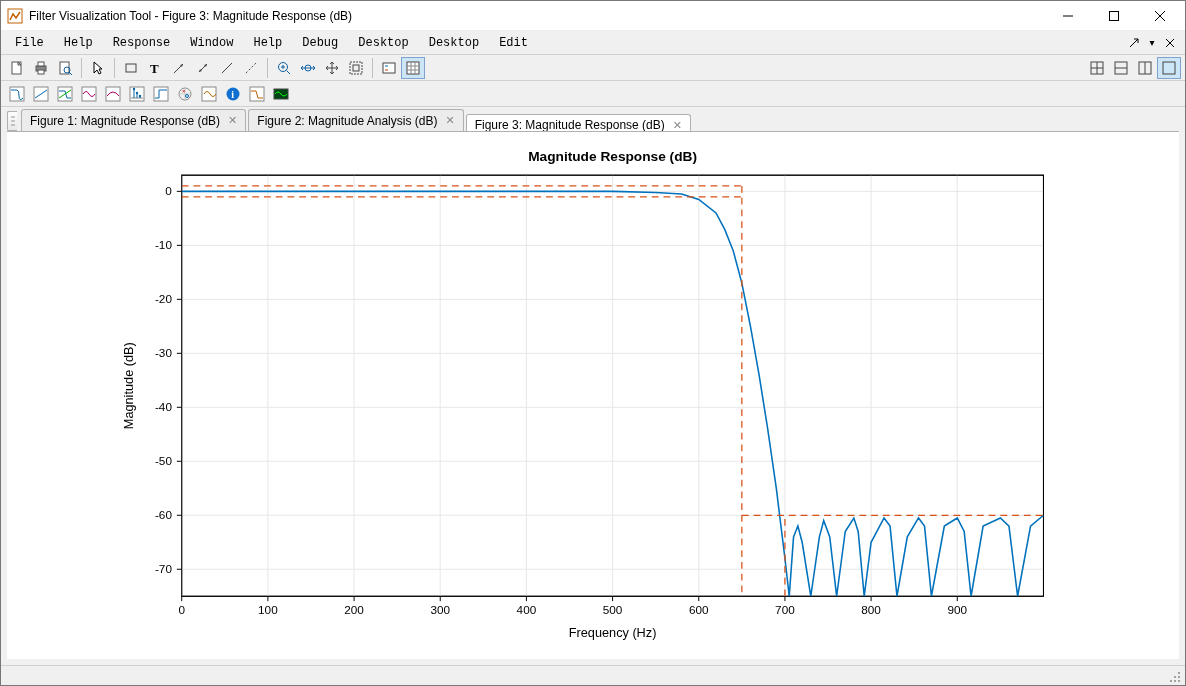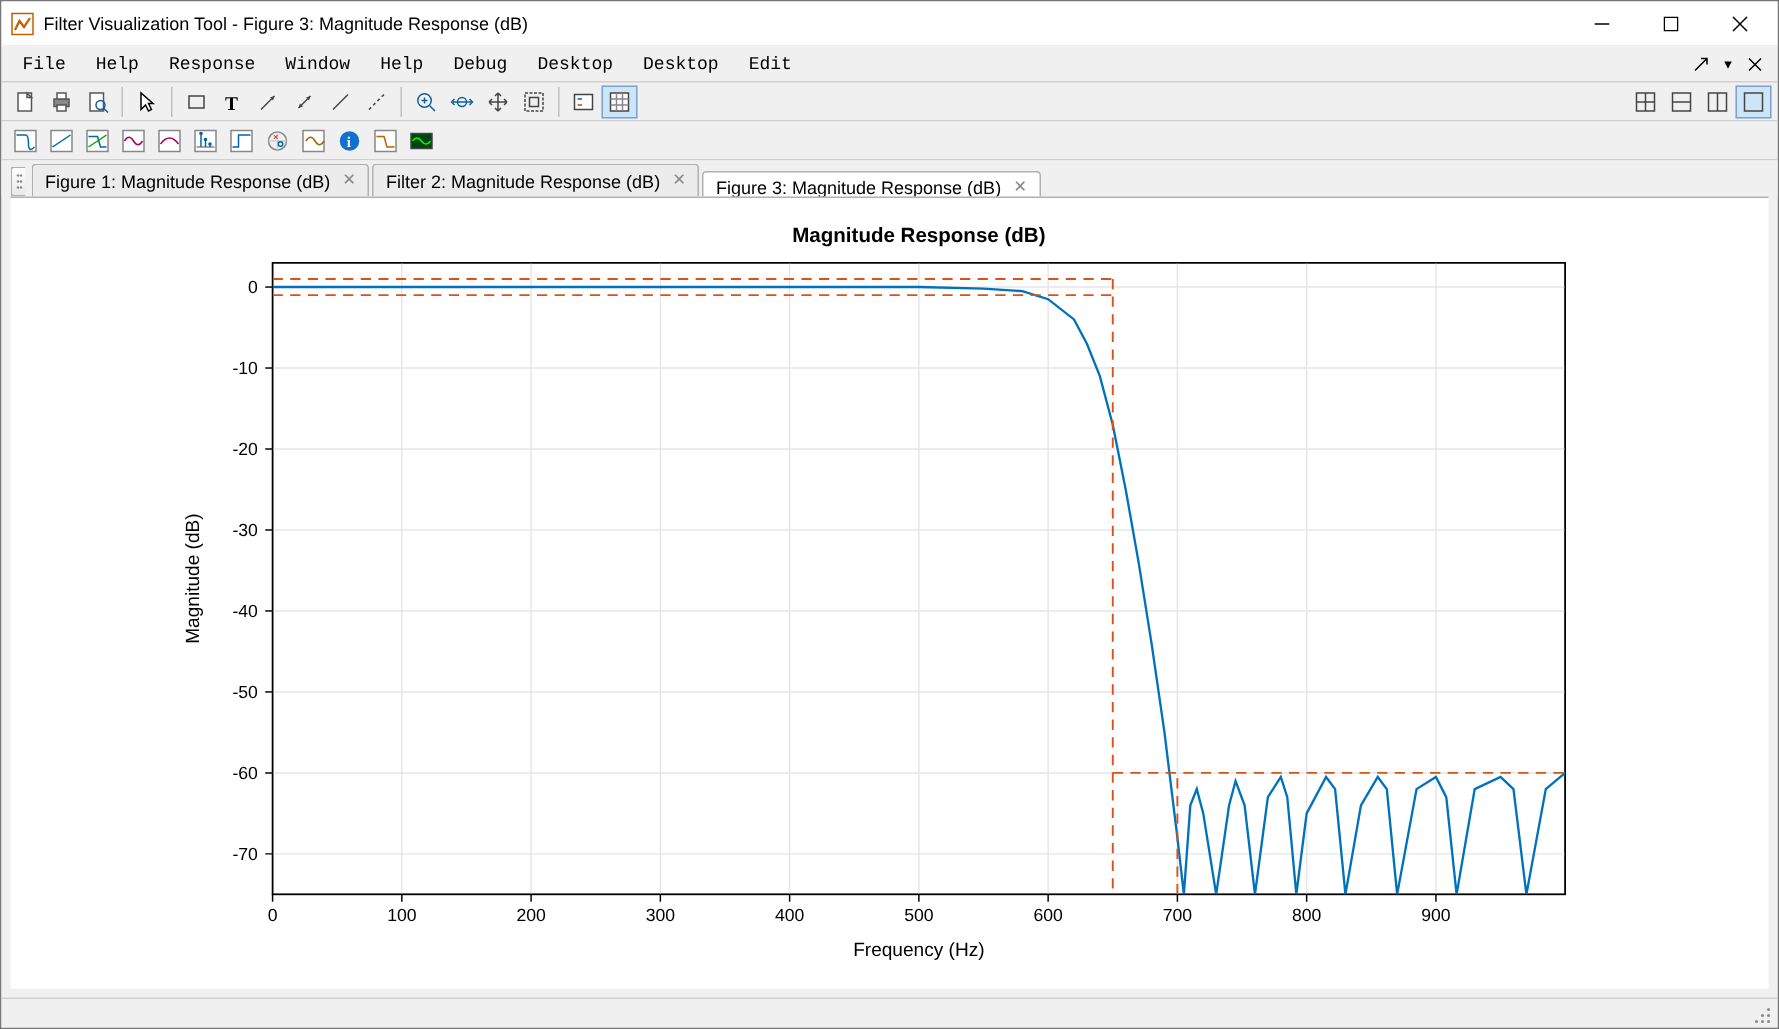--- a/index.html
+++ b/index.html
@@ -329,21 +329,21 @@
             <circle cx="4" cy="7" r="0.8" fill="#888"></circle>
             <circle cx="2" cy="11" r="0.8" fill="#888"></circle>
             <circle cx="4" cy="11" r="0.8" fill="#888"></circle>
           </svg>
       </div>
       <div class="tab">
         <span>Figure 1: Magnitude Response (dB)</span>
         <span class="close">✕</span>
       </div>
       <div class="tab">
-        <span>Filter 2: Magnitude Response (dB)</span>
+        <span>Figure 2: Magnitude Analysis (dB)</span>
         <span class="close">✕</span>
       </div>
       <div class="tab active">
         <span>Figure 3: Magnitude Response (dB)</span>
         <span class="close">✕</span>
       </div>
     </div>
     <div class="tab-content">
       <div class="chart-wrap">
         <svg class="chart" id="chart" viewBox="0 0 1160 530">

